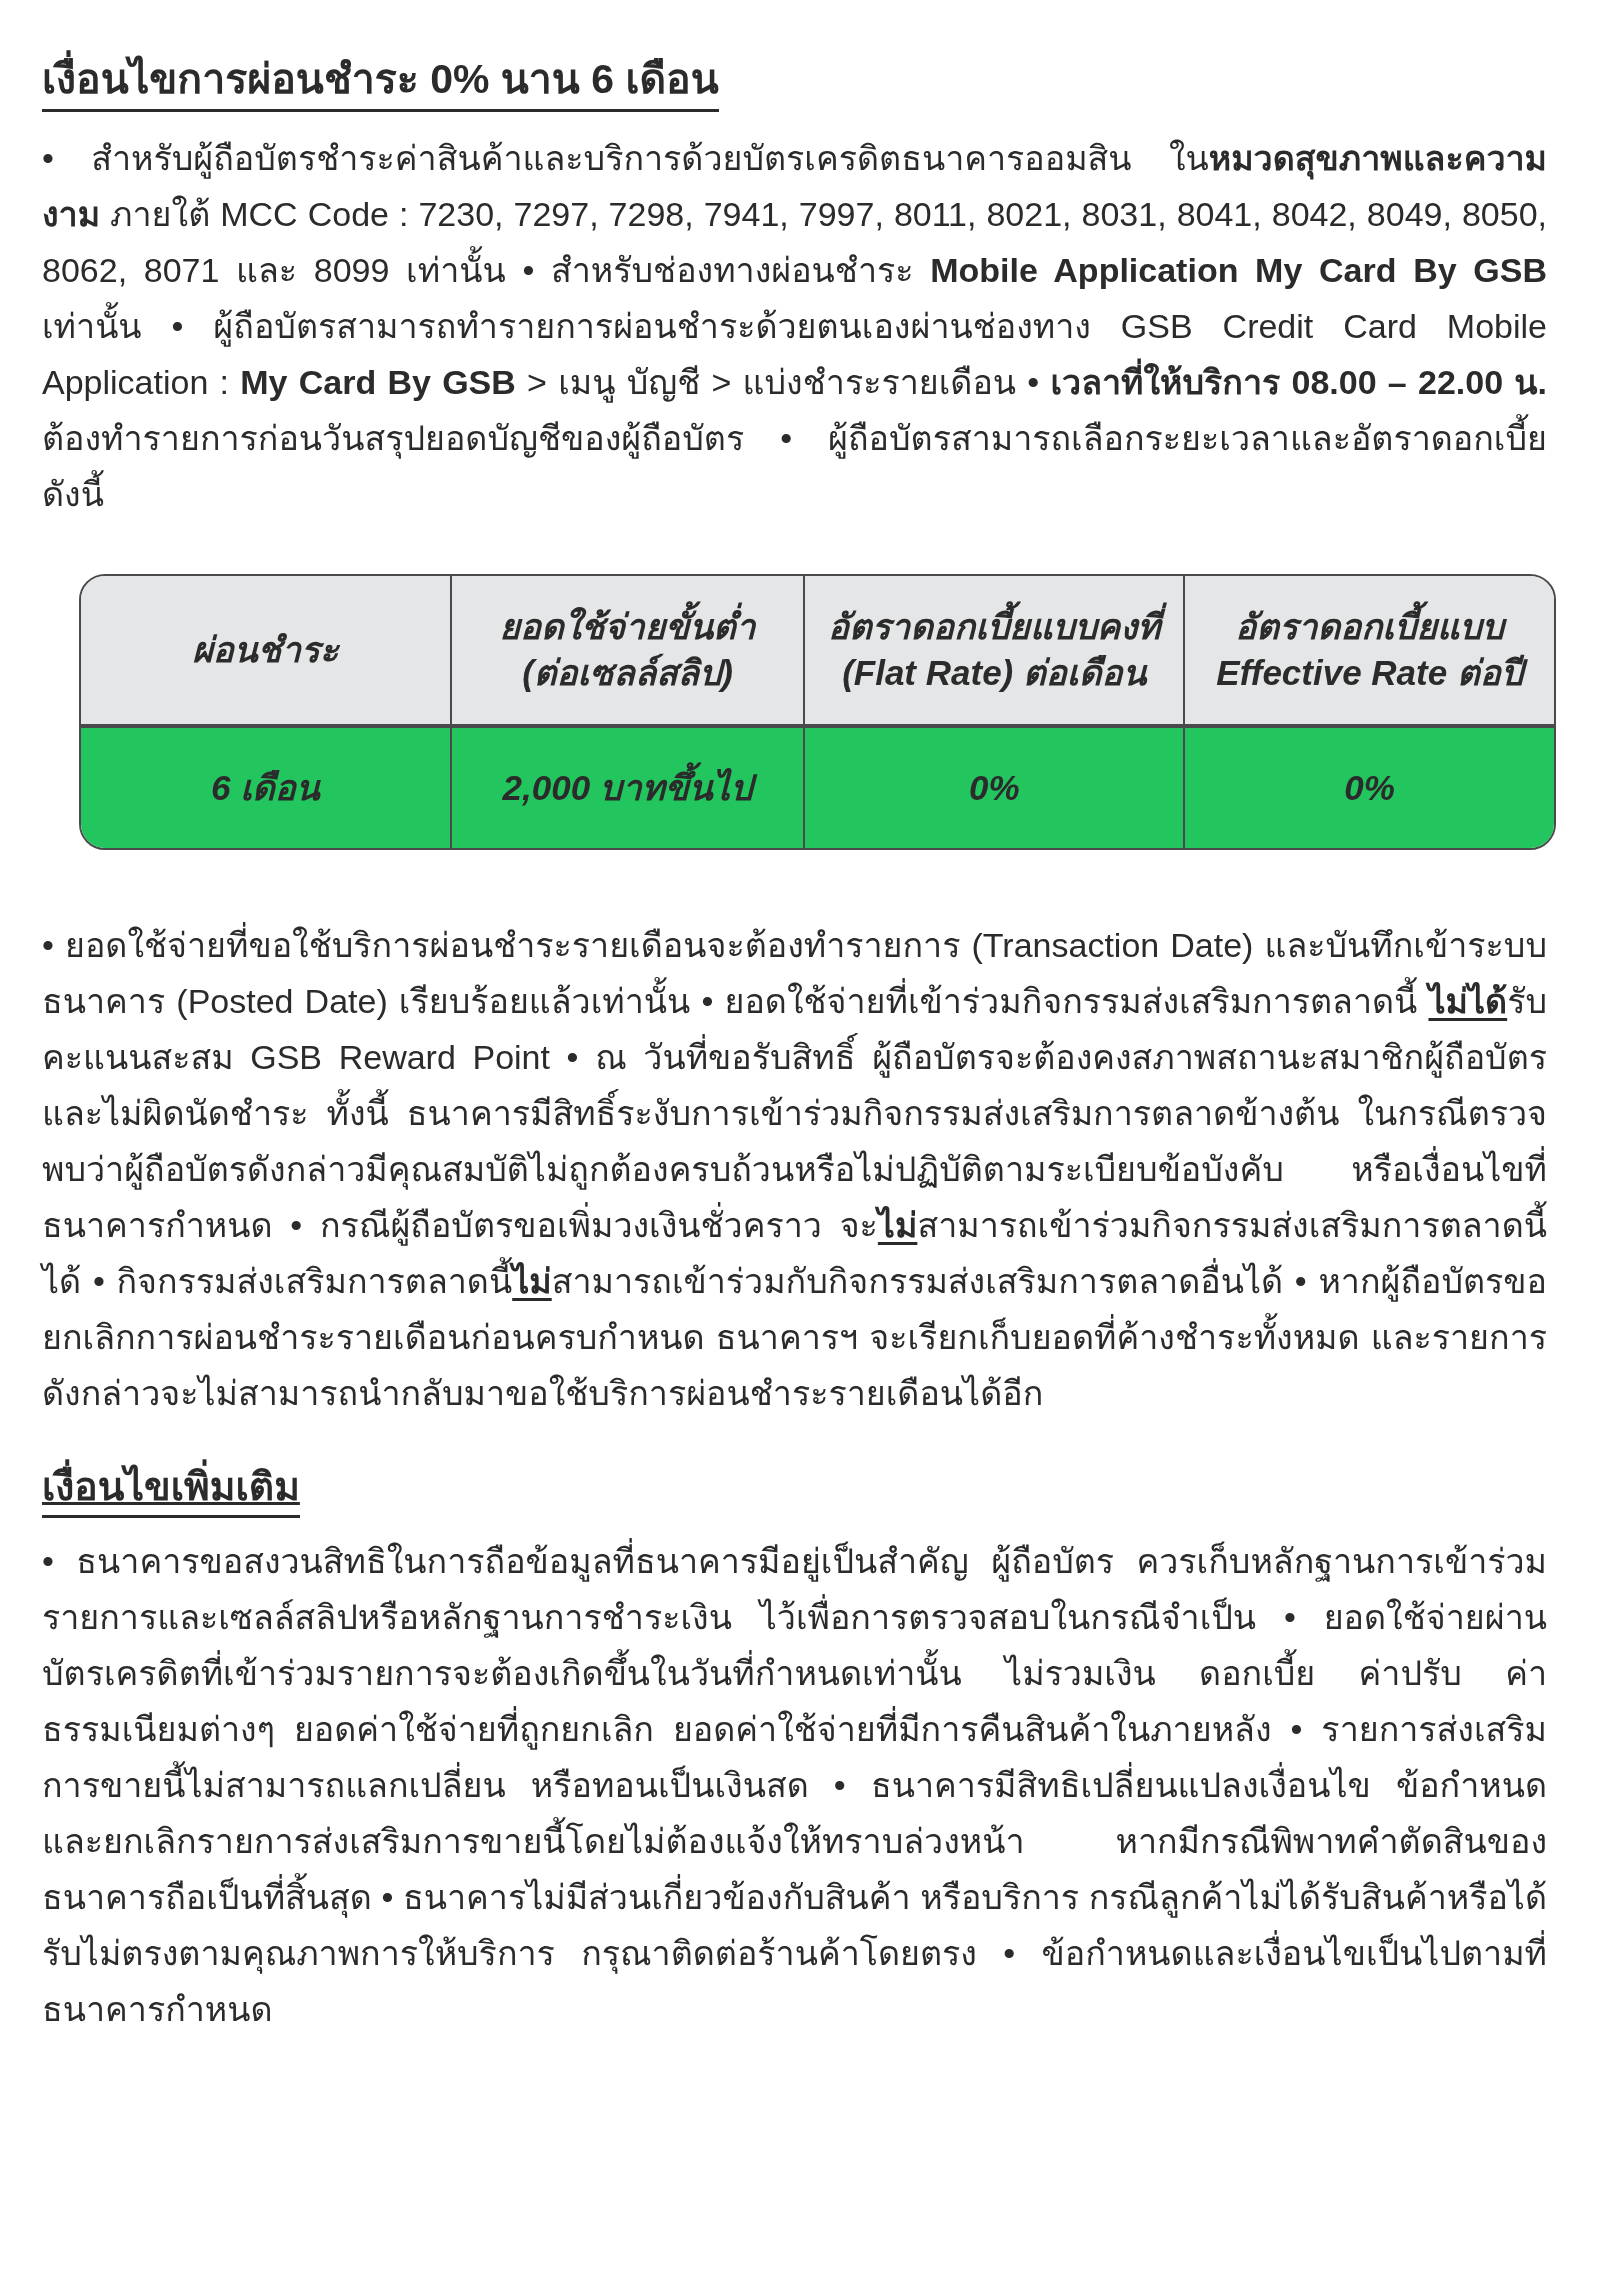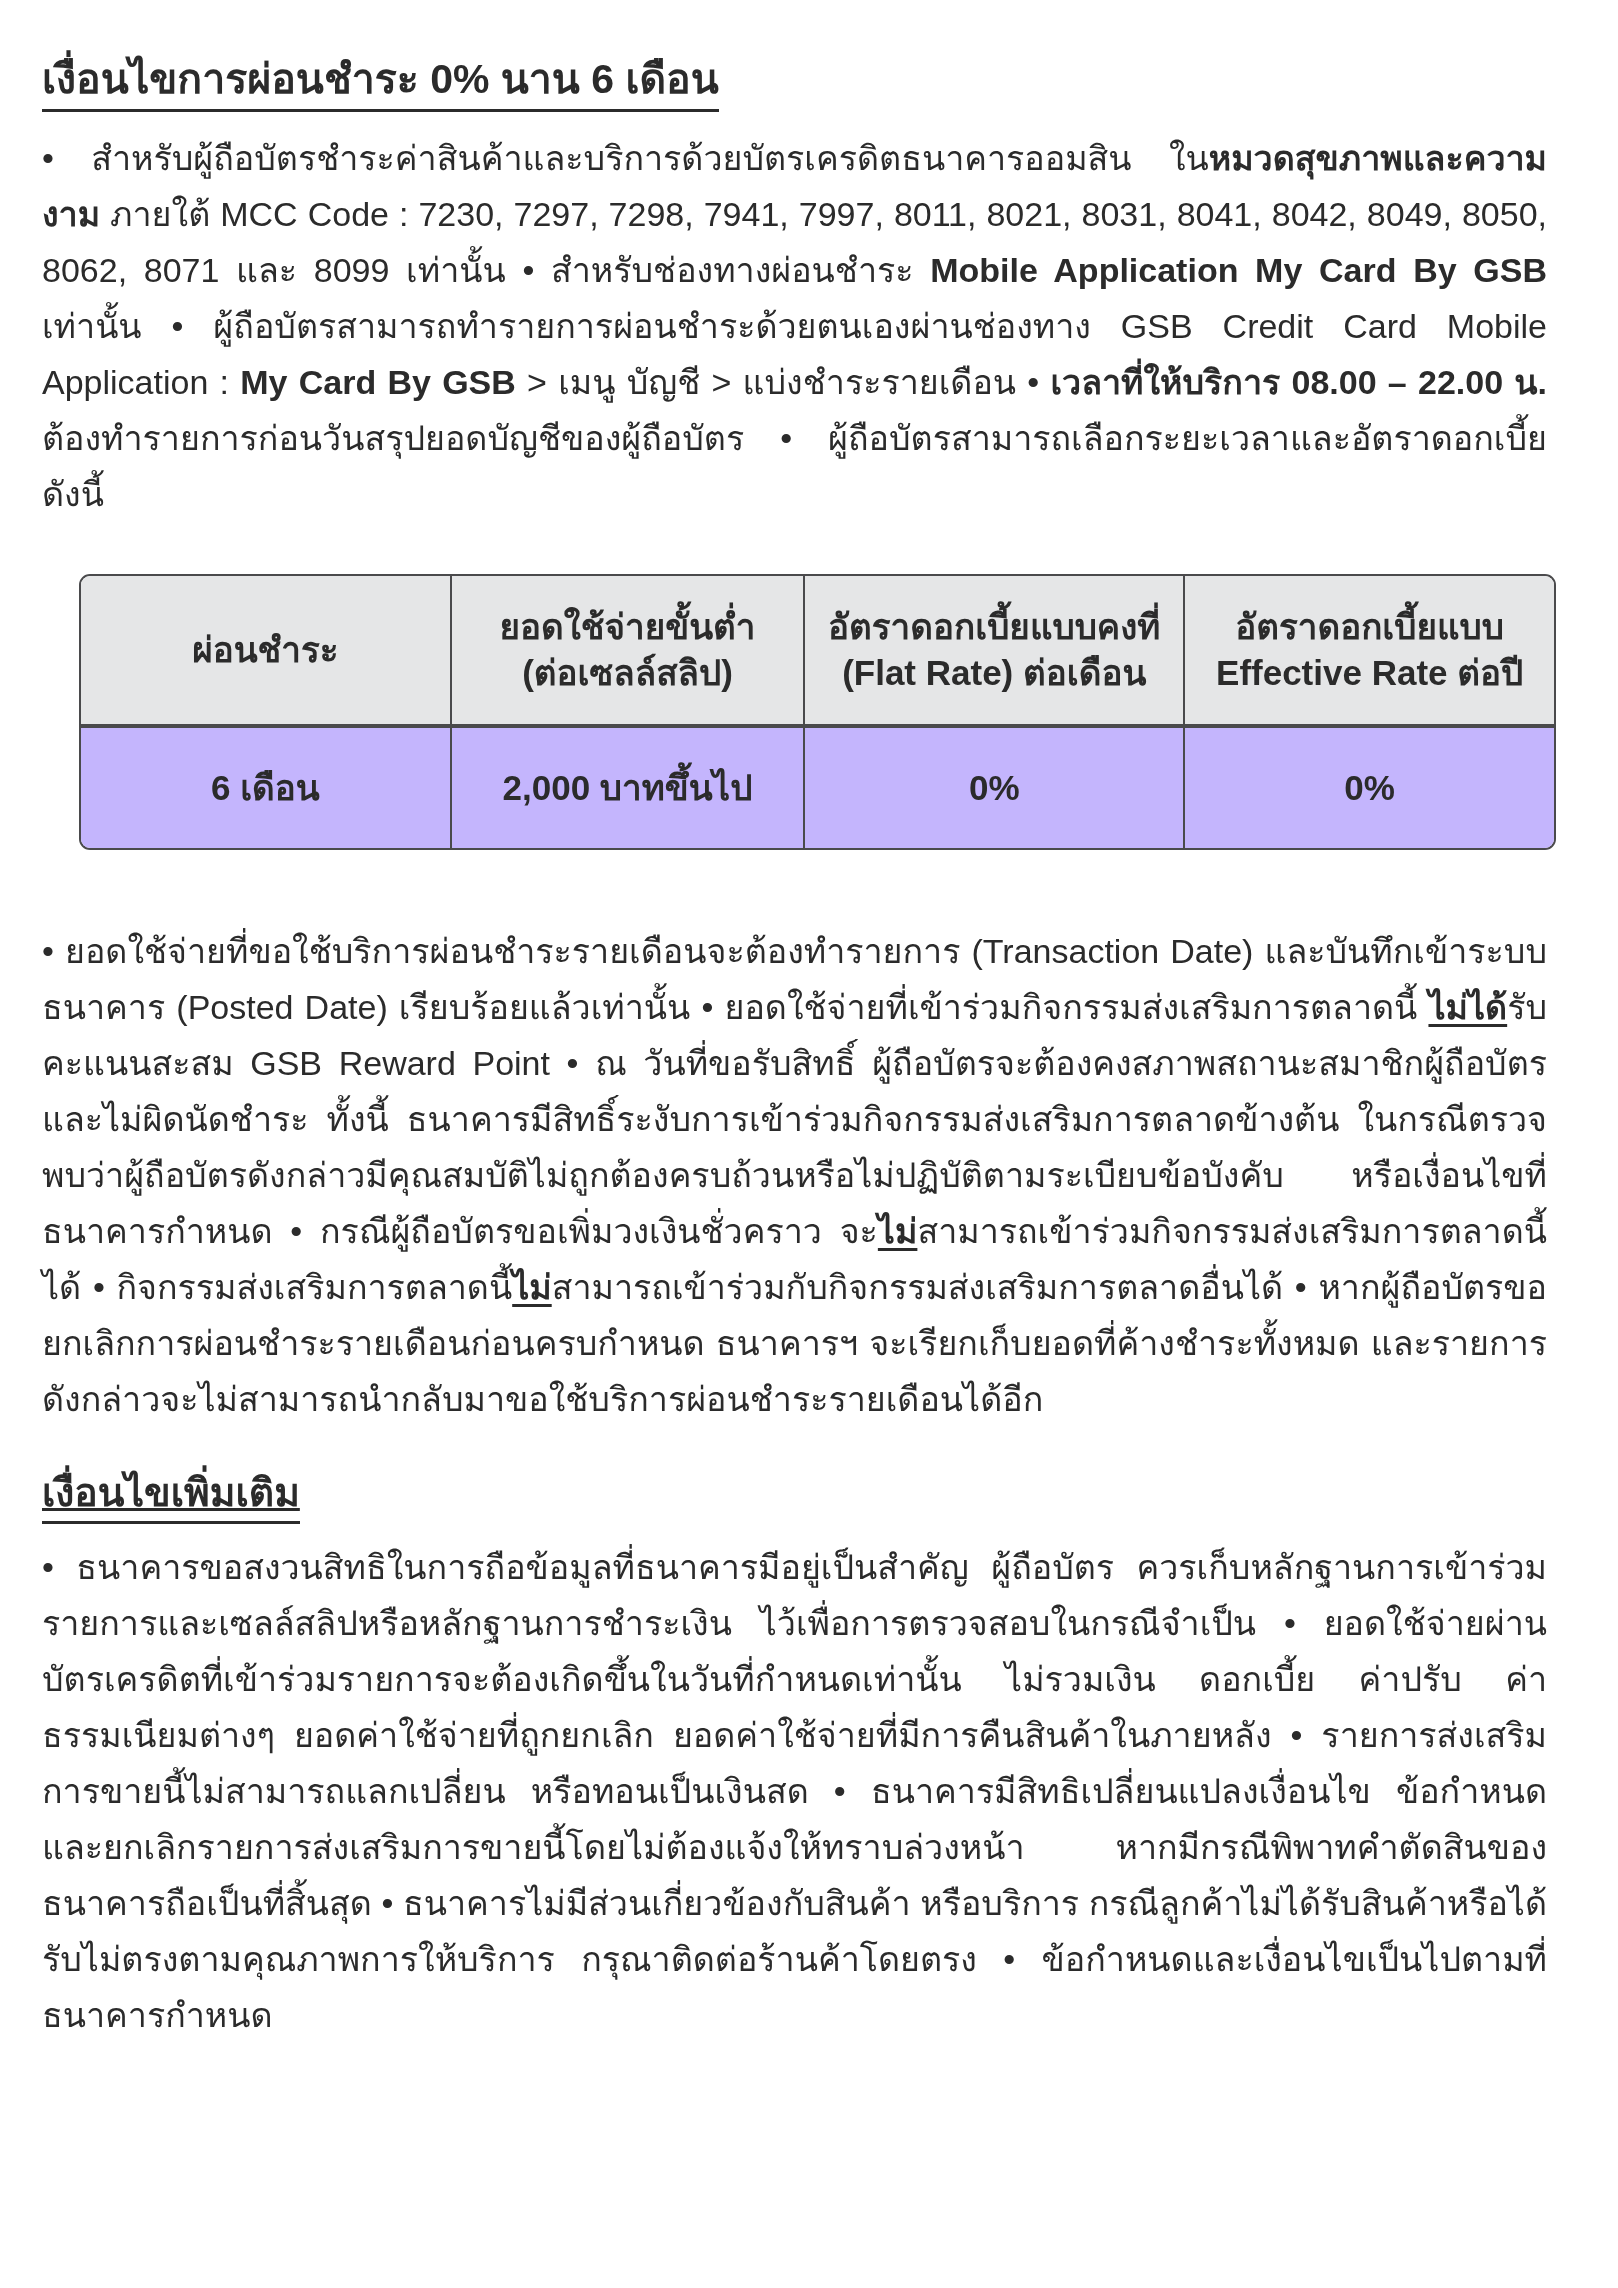--- a/index.html
+++ b/index.html
@@ -37,25 +37,26 @@
     text-align: justify;
     margin: 0;
   }
   .para .b { font-weight: 700; }
   .para .u {
     text-decoration: underline;
     text-decoration-thickness: 2.8px;
     text-underline-offset: 4.6px;
   }
   .table-wrap {
-    margin: 52px 0 16px 37px;
+    margin: 52px 0 10px 37px;
     width: 1473px;
     border: 2.8px solid #4a4a4c;
-    border-radius: 11px;
+    border-radius: 26px;
     overflow: hidden;
+    font-style: italic;
   }
   table.rate-table {
     width: 100%;
     border-collapse: collapse;
     table-layout: fixed;
   }
   .rate-table th, .rate-table td {
     border-left: 2.8px solid #4a4a4c;
     text-align: center;
     vertical-align: middle;
@@ -66,21 +67,21 @@
   .rate-table th {
     background: #e5e6e7;
     font-weight: 700;
     white-space: pre-line;
     padding: 28px 7.4px;
     border-bottom: 4.6px solid #4a4a4c;
   }
   .rate-table td {
     font-weight: 700;
     padding: 37px 7.4px;
-    background: #c4b5fd;
+    background: #22c55e;
   }
   .col-1 { width: 25.1%; }
   .col-2 { width: 24.0%; }
   .col-3 { width: 25.8%; }
   .col-4 { width: 25.1%; }
   .spacer-after-table { height: 57px; }
   .section-title {
     display: inline-block;
     font-size: 39px;
     font-weight: 700;

